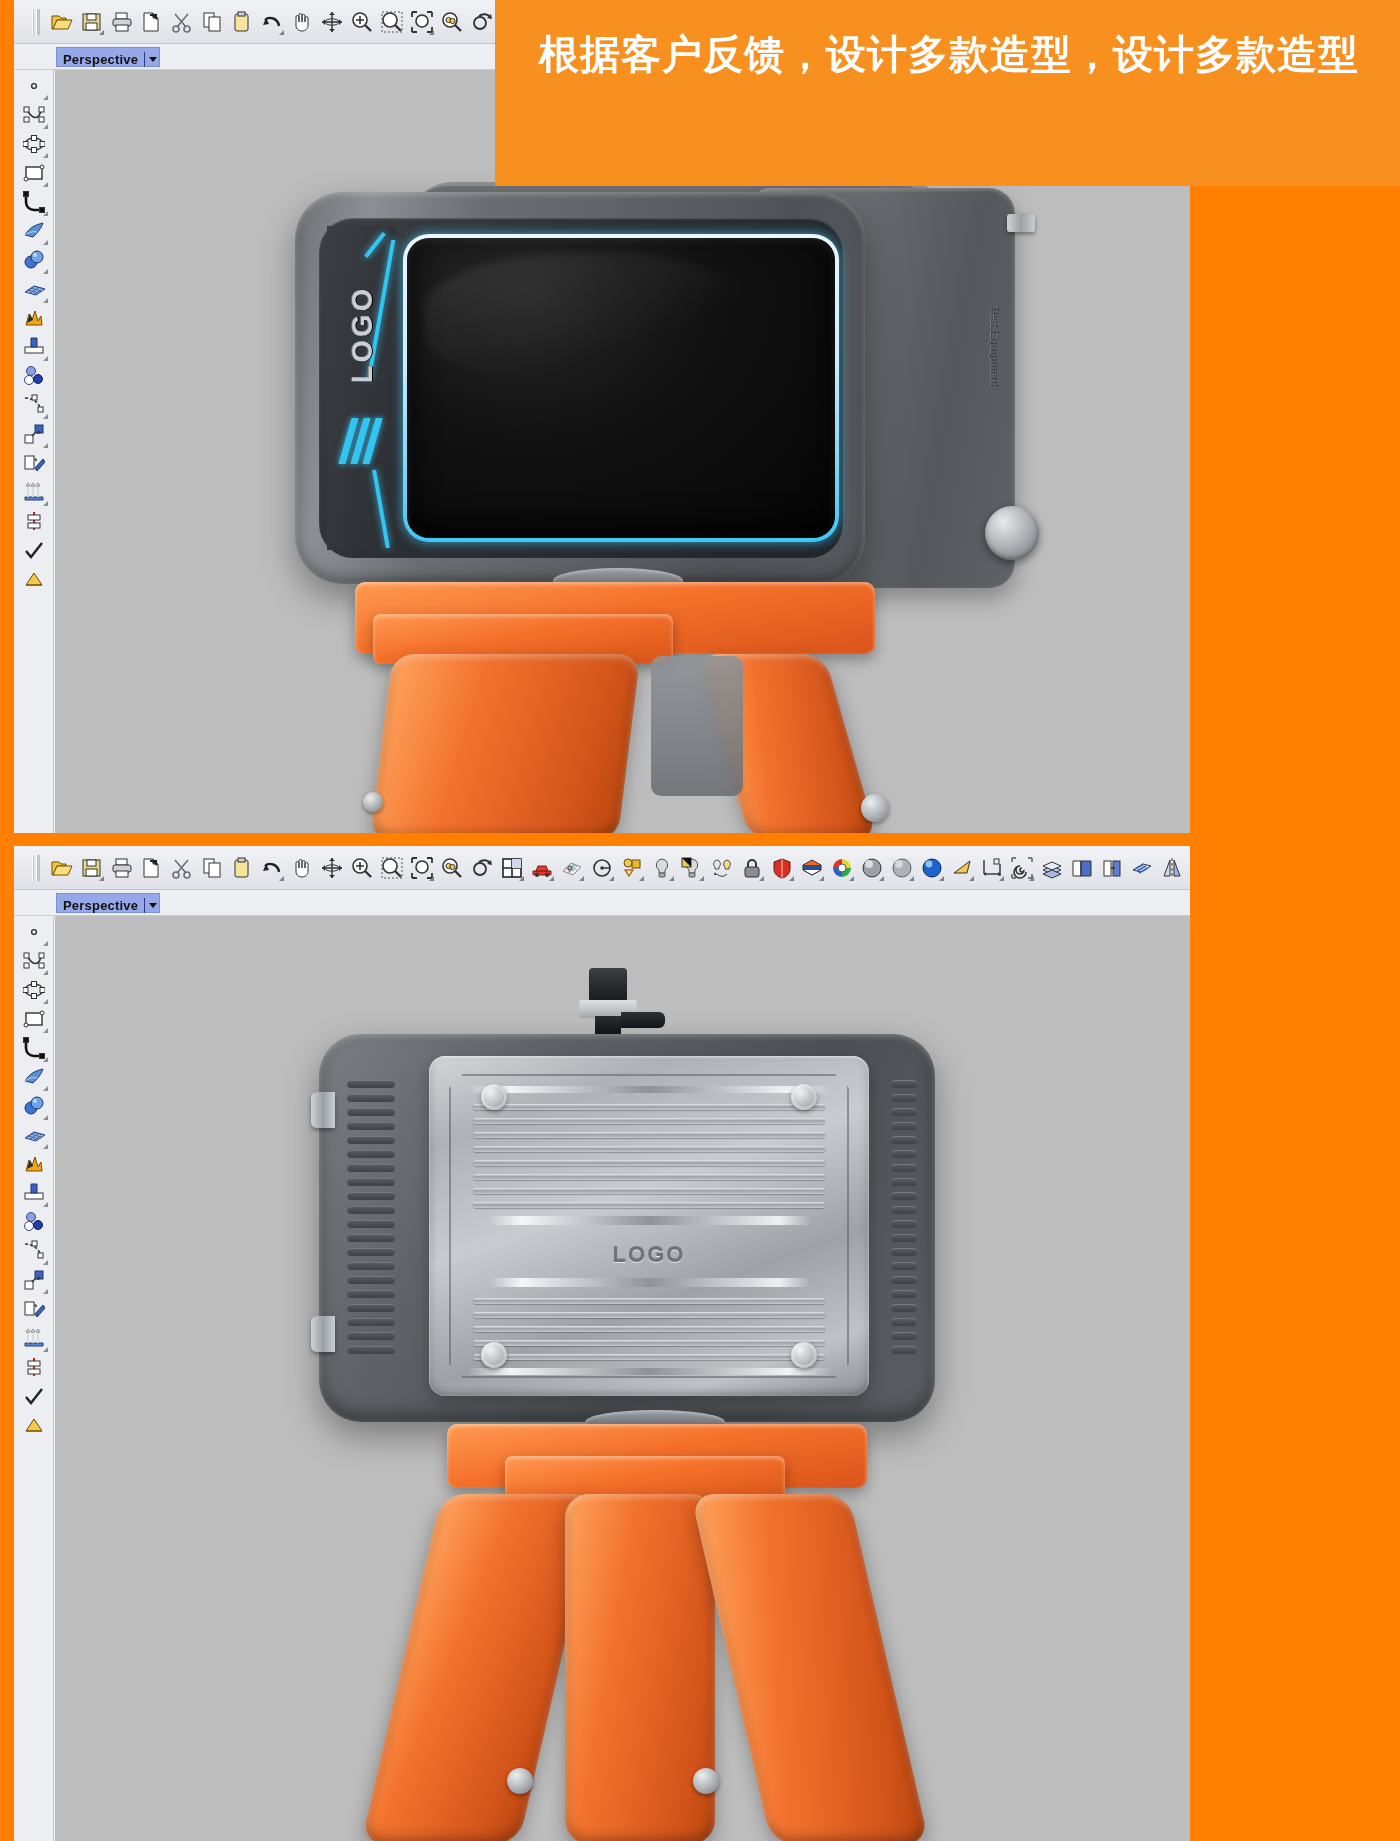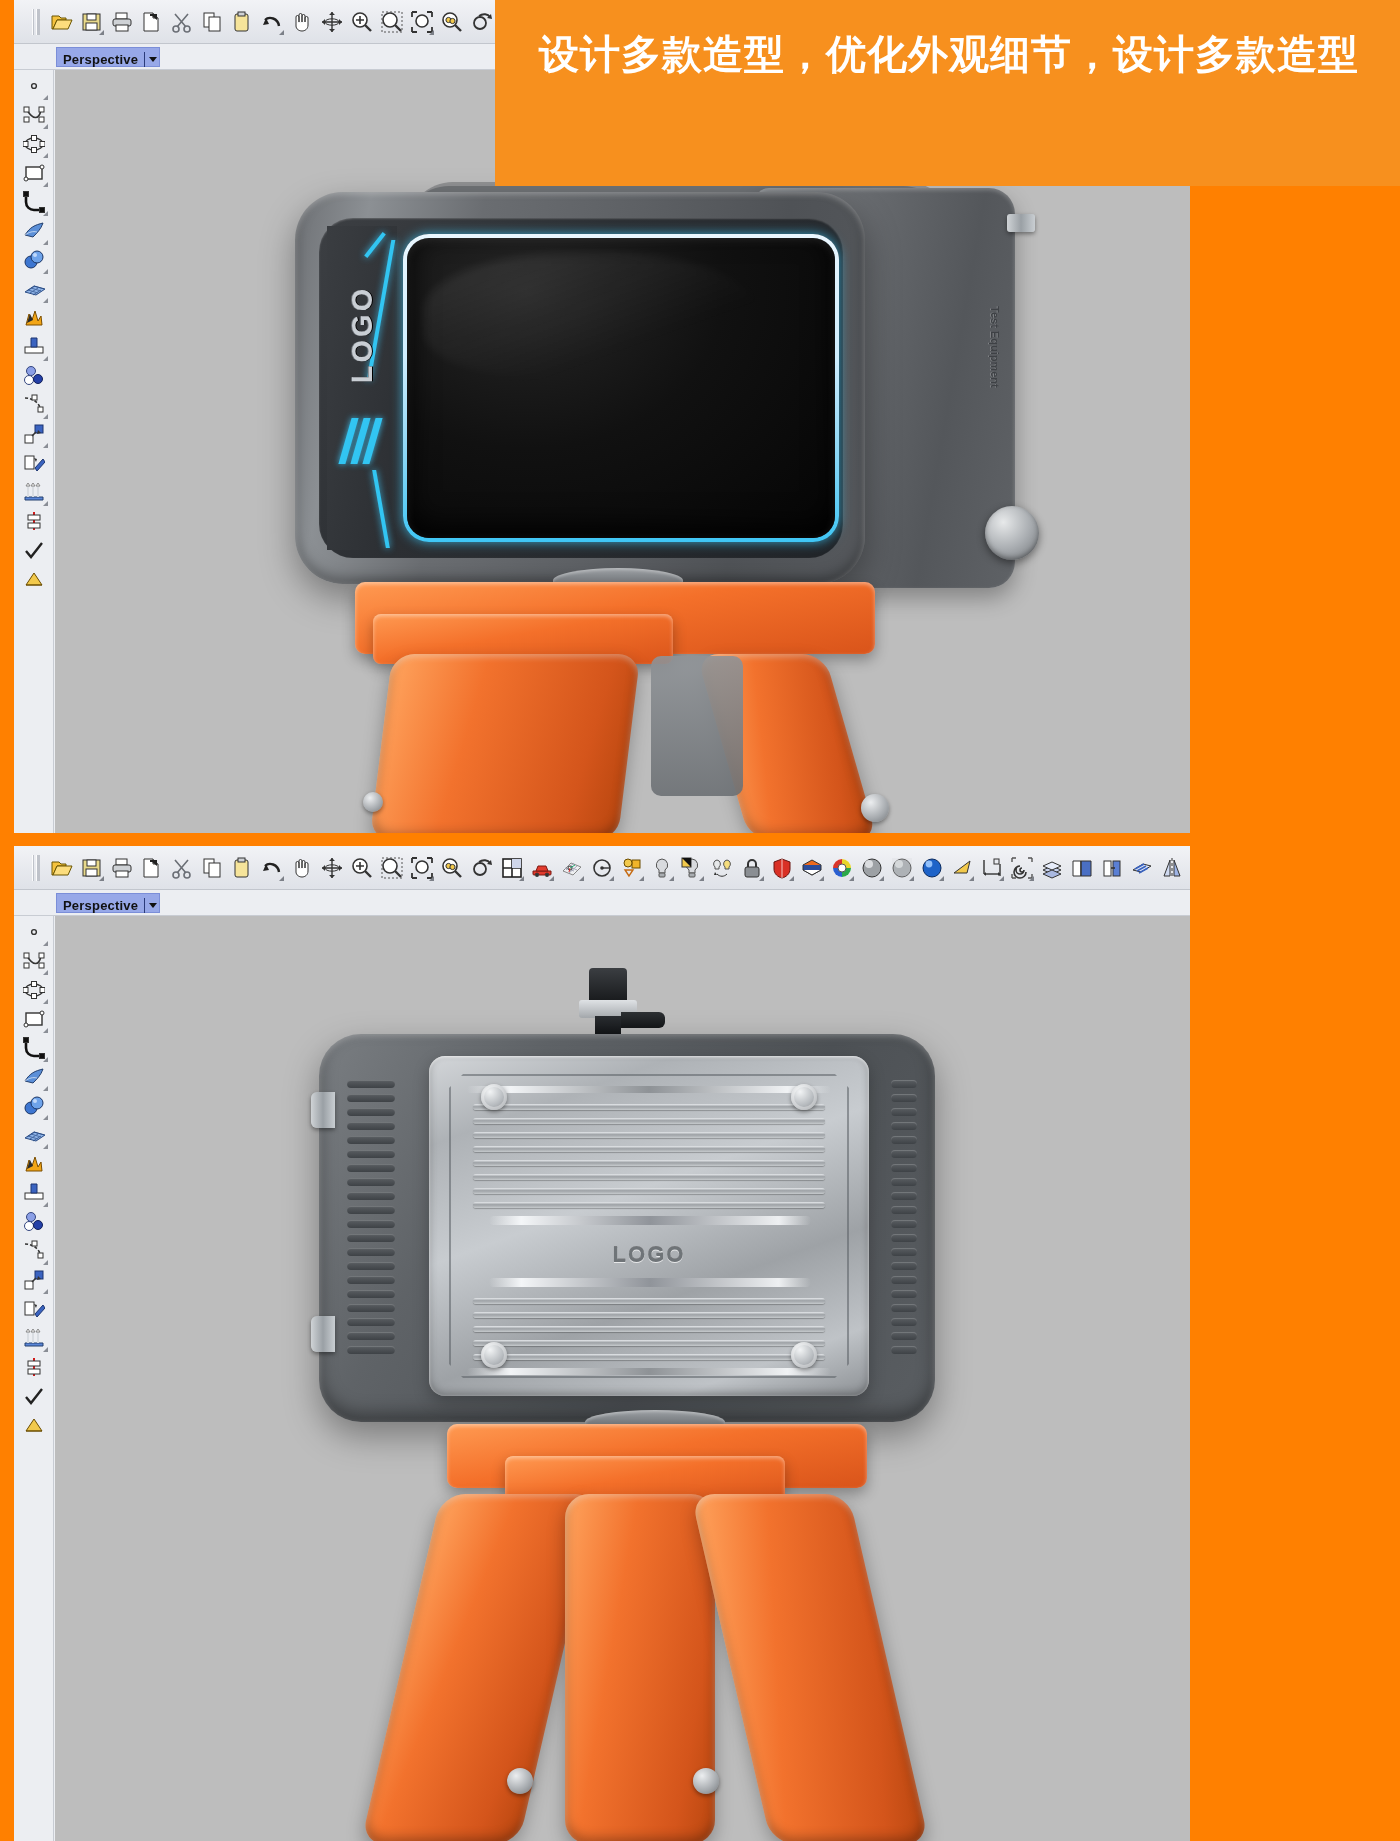--- a/index.html
+++ b/index.html
@@ -1305,13 +1305,13 @@
       <div class="tri-head" style="left:450px; top:540px; width:280px; height:48px; border-radius:8px;"></div>
       <div class="tri-leg" style="left:346px; top:578px; width:158px; height:350px; transform:skewX(-13deg); border-radius:24px;"></div>
       <div class="tri-leg" style="left:510px; top:578px; width:150px; height:350px; border-radius:24px;"></div>
       <div class="tri-leg" style="left:676px; top:578px; width:158px; height:350px; transform:skewX(13deg); border-radius:24px;"></div>
       <div class="tri-pin" style="left:452px; top:852px; width:26px; height:26px;"></div>
       <div class="tri-pin" style="left:638px; top:852px; width:26px; height:26px;"></div>
     </div>
   </div>
 </div>
 
-<div id="annotation">设计多款造型，优化外观细节，设计多款造型</div>
+<div id="annotation">根据客户反馈，设计多款造型，设计多款造型</div>
 
 </body></html>

